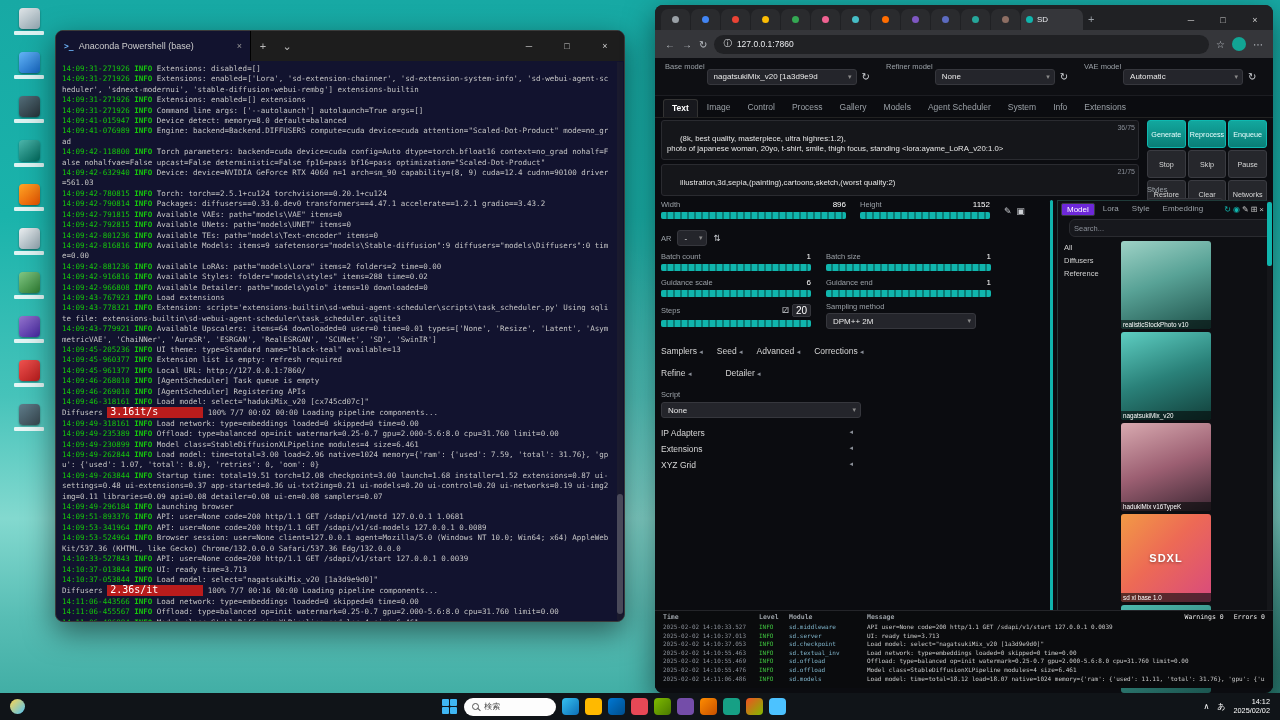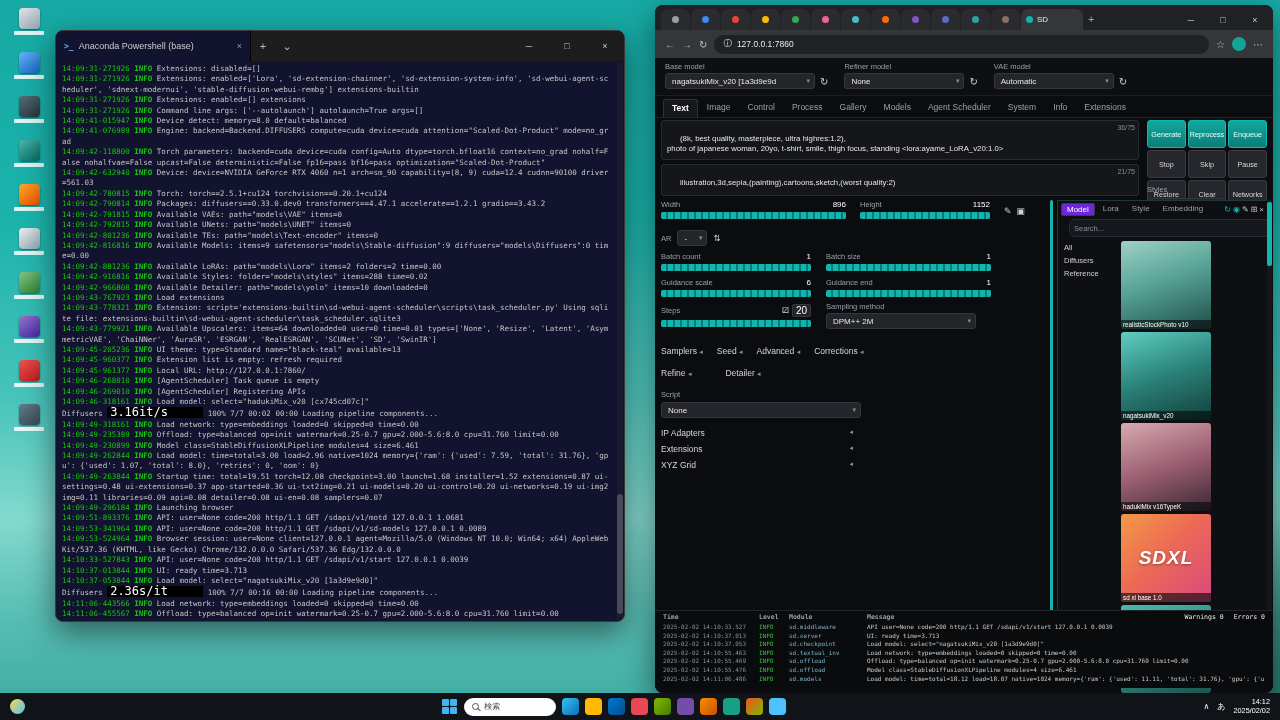--- a/index.html
+++ b/index.html
@@ -21,39 +21,39 @@
 .term-tab .x{margin-left:auto;color:#999;font-size:9px}
 .tbtn{width:24px;text-align:center;color:#bbb;font-size:11px}
 .tsp{flex:1}
 .twin{width:38px;height:100%;display:flex;align-items:center;justify-content:center;font-size:9px;color:#ccc}
 .twin.close{background:transparent}
 .term-body{height:560px;padding:3px 12px 3px 6px;font-family:"DejaVu Sans Mono",monospace;font-size:7.5px;line-height:10.4px;color:#ccc;overflow:hidden}
 .term-line{word-break:break-all}
 .tl-t{color:#16c60c}
 .tl-l{color:#16c60c;font-weight:bold}
 .tl-m{color:#c5c5c5}
-.tl-bar{display:inline-block;background:#000000;color:#fff;min-width:96px;font-size:12px;padding:0 3px}
+.tl-bar{display:inline-block;background:#b91c1c;color:#fff;min-width:96px;font-size:10px;padding:0 3px}
 .term-sb{position:absolute;right:1px;top:31px;bottom:1px;width:6px;background:#1a1a2e}
 .term-sb .th{position:absolute;bottom:6px;left:0;right:0;height:120px;background:#4a4a5a;border-radius:3px}
 
 .br{left:655px;top:5px;width:618px;height:688px;background:#202124}
 .btabs{height:25px;background:#202124;display:flex;align-items:flex-end;padding:3px 2px 0 6px}
 .btab{width:29px;height:21px;background:#2a2b2e;border-radius:7px 7px 0 0;margin-right:1px;display:flex;align-items:center;justify-content:center;flex:none}
 .btab.on{width:62px;background:#35363a;color:#e8eaed;font-size:8px;gap:4px;justify-content:flex-start;padding:0 5px}
 .fav{width:7px;height:7px;border-radius:50%;flex:none}
 .nt{color:#9aa0a6;font-size:11px;margin:0 4px;align-self:center}
 .wcs{margin-left:auto;display:flex;align-self:flex-start}
 .wc{width:32px;height:24px;display:flex;align-items:center;justify-content:center;color:#ccc;font-size:9px}
 .nav{height:28px;background:#35363a;display:flex;align-items:center;gap:7px;padding:0 10px;color:#bdc1c6;font-size:10px}
 .addr{flex:1;height:19px;background:#202124;border-radius:10px;display:flex;align-items:center;gap:5px;padding:0 9px;color:#e8eaed;font-size:8.5px}
 .avatar{width:14px;height:14px;border-radius:50%;background:#12a594;flex:none}
 .content{position:relative;height:635px;background:#0b0c10;color:#ddd}
 
 .mrow{position:absolute;top:0;left:0;right:0;height:38px;display:flex;gap:16px;padding:4px 10px;border-bottom:1px solid #1c1d22;background:#0e0f13}
-.mgrp{display:flex;flex-direction:column;gap:2px}
+.mgrp{display:flex;flex-direction:row;gap:2px}
 .lbl{color:#9aa0a6;font-size:7.5px}
 .selrow{display:flex;align-items:center;gap:5px}
 .sel{position:relative;height:16px;background:#24252b;border:1px solid #36373d;border-radius:3px;color:#e8e8e8;font-size:8px;display:flex;align-items:center;padding:0 14px 0 6px;white-space:nowrap;overflow:hidden}
 .sel:after{content:"▾";position:absolute;right:4px;top:3px;color:#8a8a8a;font-size:7px}
 .ric{color:#cfd2d6;font-size:10px}
 .utabs{position:absolute;top:38px;left:0;right:0;height:22px;display:flex;gap:1px;padding:3px 8px 0;border-bottom:1px solid #222}
 .utab{font-size:8.5px;color:#9aa0a6;padding:3px 8px;border-radius:3px 3px 0 0}
 .utab.on{color:#fff;background:#17181d;border:1px solid #333;border-bottom:none;font-weight:bold}
 .pbox{position:absolute;left:6px;width:478px;background:#15161a;border:1px solid #2a2b30;border-radius:3px;color:#e6e6e6;font-size:7.8px;line-height:10px;padding:3px 30px 3px 5px;white-space:pre-wrap}
 .cnt{position:absolute;right:3px;top:2px;color:#8a8f98;font-size:7px}
@@ -85,21 +85,21 @@
 .nico{font-size:8px;color:#c5c5c5;margin-left:2px}
 .nico.teal{color:#10b5ad}
 .nsearch{display:block;margin:1px 11px;width:calc(100% - 6px);height:13px;background:#17181d;border:1px solid #2a2b30;border-radius:6px;color:#ddd;font-size:7.5px;padding:8px 4px;outline:none}
 .nsearch::placeholder{color:#8a8f98}
 .nbody{display:flex;gap:5px;padding:3px}
 .nfil{width:55px;font-size:7.5px;color:#d0d0d0}
 .nfil div{padding:2px 3px}
 .ncards{width:93px}
 .card{position:relative;width:90px;height:88px;border-radius:3px;margin-bottom:3px;overflow:hidden}
 .clabel{position:absolute;left:0;right:0;bottom:0;background:rgba(5,10,10,.62);color:#fff;font-size:6.3px;padding:1px 2px;line-height:7px}
-.ov{position:absolute;inset:0;display:flex;align-items:center;justify-content:center;color:#fff;font-weight:bold;font-style:italic;font-size:19px;letter-spacing:1px;text-shadow:0 1px 3px rgba(0,0,0,.4)}
+.ov{position:absolute;inset:0;display:flex;align-items:center;justify-content:center;color:#fff;font-weight:bold;font-size:11px;letter-spacing:1px;text-shadow:0 1px 3px rgba(0,0,0,.4)}
 .g-photo{background:linear-gradient(160deg,#9ed2c6 0%,#58a296 45%,#1d5049 100%)}
 .g-teal{background:linear-gradient(160deg,#5ecec2,#2a8179 50%,#123f3a)}
 .g-pink{background:linear-gradient(160deg,#d8aab0 0%,#9c5f72 50%,#3c2733 100%)}
 .g-sdxl{background:linear-gradient(135deg,#f29a45 0%,#ed6a55 45%,#d84a7e 100%)}
 .g-teal2{background:linear-gradient(160deg,#4db9ae,#1b554f)}
 .pscroll{position:absolute;left:395px;top:142px;width:3px;height:415px;background:#10b5ad;border-radius:2px}
 .brsb{position:absolute;right:1px;top:142px;width:5px;height:415px;background:#15161a}
 .brsb .th{position:absolute;top:2px;left:0;right:0;height:64px;background:#10b5ad;border-radius:2px}
 
 .logp{position:absolute;left:0;right:0;top:552px;height:78px;background:#0a0b0d;border-top:1px solid #242529;font-family:"DejaVu Sans Mono",monospace}

